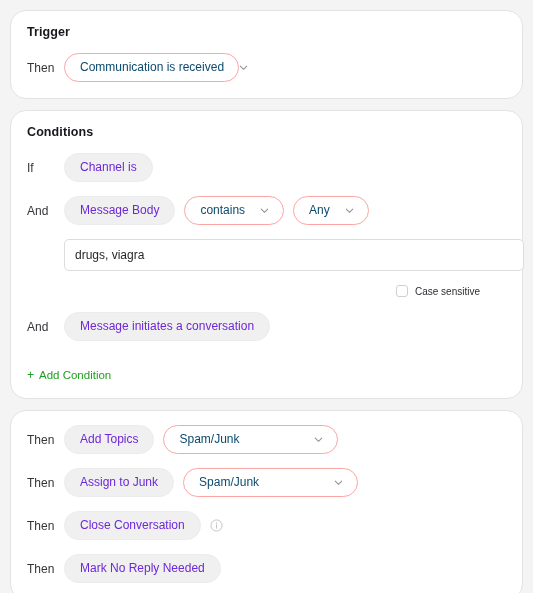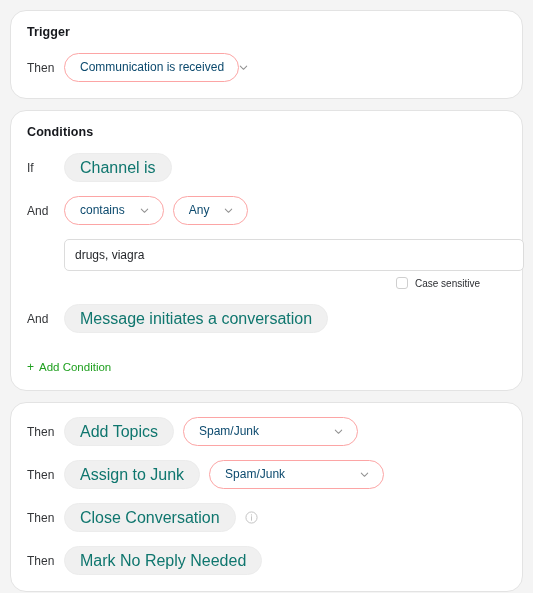--- a/index.html
+++ b/index.html
@@ -54,22 +54,22 @@
     width: 28px;
     flex: 0 0 auto;
   }
 
   
   .pill {
     background: #f0f0f0;
     border: 1px solid #ececec;
     border-radius: 999px;
     padding: 6px 15px;
-    font-size: 16px;
-    color: #0f766e;
+    font-size: 12px;
+    color: #6d28d9;
     white-space: nowrap;
     line-height: 15px;
     box-sizing: border-box;
     cursor: pointer;
   }
 
   
   .select {
     background: #ffffff;
     border: 1px solid #fca5a5;
@@ -95,21 +95,21 @@
   .chev {
     flex: 0 0 auto;
     width: 11px;
     height: 11px;
     display: inline-block;
     opacity: .75;
   }
   .chev svg { display: block; }
 
   .input-row {
-    margin-bottom: 6px;
+    margin-bottom: 14px;
   }
   .text-input {
     display: block;
     margin-left: 37px;
     width: 460px;
     box-sizing: border-box;
     border: 1px solid #dcdcdc;
     border-radius: 5px;
     background: #fff;
     font-family: "Liberation Sans", sans-serif;
@@ -189,20 +189,21 @@
 
     
     <div class="row">
       <span class="conj">If</span>
       <div class="pill">Channel is</div>
     </div>
 
     
     <div class="row">
       <span class="conj">And</span>
+      <div class="pill">Message Body</div>
       <div class="select w-auto">
         <span>contains</span>
         <span class="chev">
           <svg viewBox="0 0 12 12" width="11" height="11">
               <path d="M2.5 4.5 L6 8 L9.5 4.5" fill="none" stroke="#6b6b6b" stroke-width="1.1" stroke-linecap="round" stroke-linejoin="round"></path>
             </svg>
         </span>
       </div>
       <div class="select w-auto">
         <span>Any</span>

